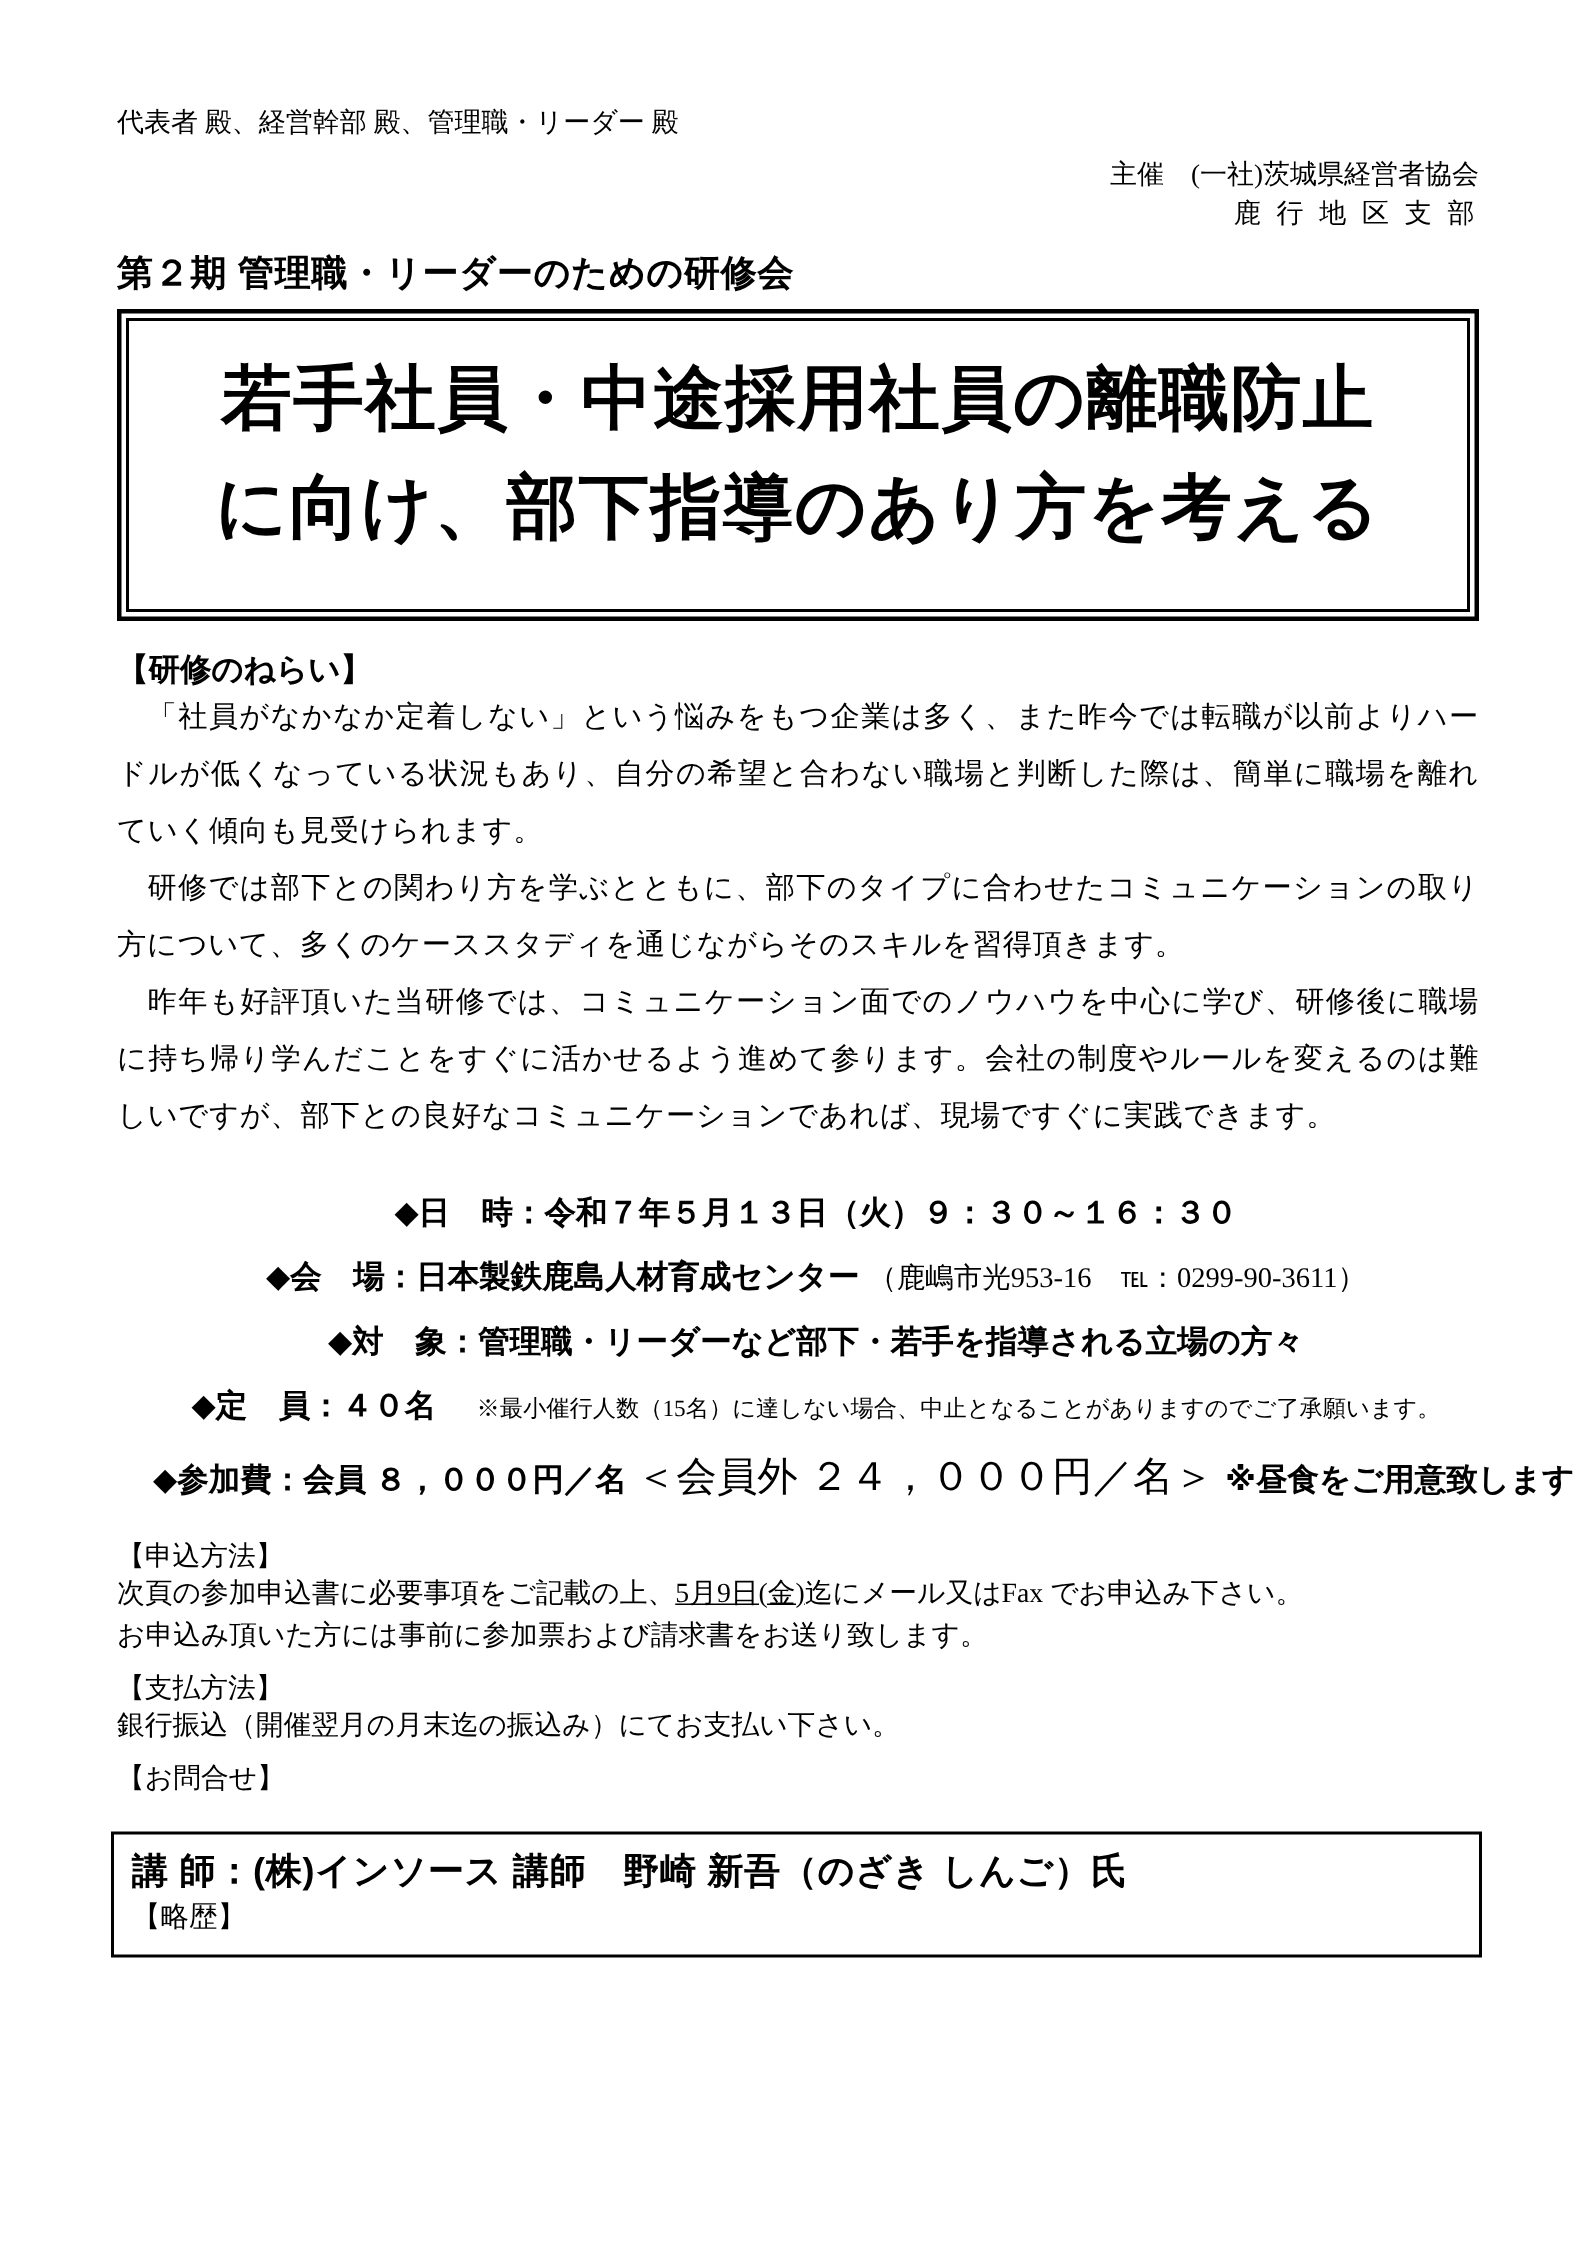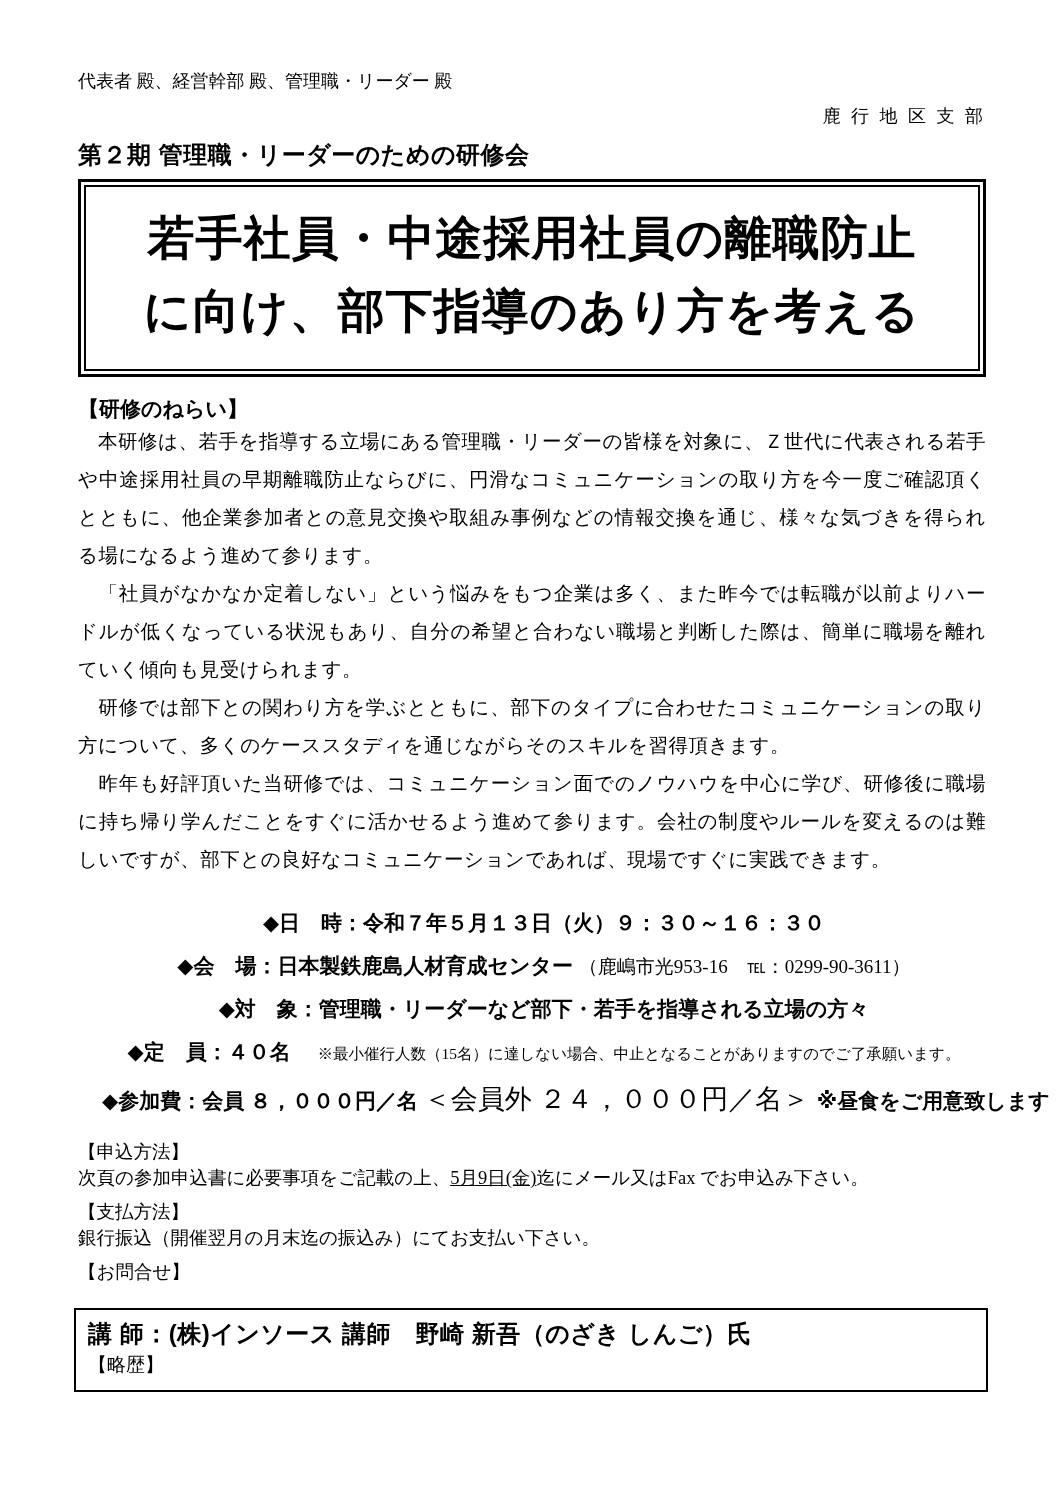--- a/index.html
+++ b/index.html
@@ -23,21 +23,21 @@
   .series-title { font-size: 24px; font-weight: bold; margin-top: 10px; letter-spacing: 0.5px; }
 
   
   .title-box { border: 3px solid #000; padding: 3px; margin-top: 8px; }
   .title-box-inner {
     border: 2px solid #000;
     text-align: center;
     font-weight: bold;
     font-size: 47px;
     line-height: 73px;
-    padding: 14px 6px 22px 6px;
+    padding: 14px 6px 32px 6px;
     letter-spacing: 1px;
   }
 
   
   .aims-heading { font-size: 21px; font-weight: bold; margin-top: 18px; }
   .aims p {
     margin: 0;
     font-size: 19.5px;
     line-height: 38px;
     text-align: justify;
@@ -71,34 +71,34 @@
   .lecturer-heading { font-size: 24px; font-weight: bold; letter-spacing: 0.5px; }
   .lecturer-bio-label { font-size: 19px; margin-top: 2px; }
 </style>
 </head>
 <body>
 
 <div class="page">
 
   <div class="recipients">代表者 殿、経営幹部 殿、管理職・リーダー 殿</div>
   <div class="organizer">
+    <div>主催　(一社)茨城県経営者協会</div>
     <div class="organizer-branch">鹿 行 地 区 支 部</div>
   </div>
   <div class="series-title gothic">第２期 管理職・リーダーのための研修会</div>
 
   <div class="title-box">
     <div class="title-box-inner gothic">
       <div>若手社員・中途採用社員の離職防止</div>
       <div>に向け、部下指導のあり方を考える</div>
     </div>
   </div>
 
   <div class="aims">
     <div class="aims-heading gothic">【研修のねらい】</div>
-    <p>　本研修は、若手を指導する立場にある管理職・リーダーの皆様を対象に、Ｚ世代に代表される若手や中途採用社員の早期離職防止ならびに、円滑なコミュニケーションの取り方を今一度ご確認頂くとともに、他企業参加者との意見交換や取組み事例などの情報交換を通じ、様々な気づきを得られる場になるよう進めて参ります。</p>
     <p>　「社員がなかなか定着しない」という悩みをもつ企業は多く、また昨今では転職が以前よりハードルが低くなっている状況もあり、自分の希望と合わない職場と判断した際は、簡単に職場を離れていく傾向も見受けられます。</p>
     <p>　研修では部下との関わり方を学ぶとともに、部下のタイプに合わせたコミュニケーションの取り方について、多くのケーススタディを通じながらそのスキルを習得頂きます。</p>
     <p>　昨年も好評頂いた当研修では、コミュニケーション面でのノウハウを中心に学び、研修後に職場に持ち帰り学んだことをすぐに活かせるよう進めて参ります。会社の制度やルールを変えるのは難しいですが、部下との良好なコミュニケーションであれば、現場ですぐに実践できます。</p>
   </div>
 
   <div class="details gothic">
     <div class="detail-item">
       <span>◆日　時：</span><span>令和７年５月１３日（火）９：３０～１６：３０</span>
     </div>
     <div class="detail-item">
@@ -115,20 +115,21 @@
     <div class="detail-item">
       <span>◆参加費：</span><span>会員 ８，０００円／名 </span><span class="fee-nonmember">＜会員外 ２４，０００円／名＞ </span><span>※昼食をご用意致します</span>
     </div>
   </div>
 
   <div class="procedures">
     <div class="proc-row">
       <span class="proc-label">【申込方法】</span>
       <div class="proc-text">
         <div><span>次頁の参加申込書に必要事項をご記載の上、</span><span class="deadline">5月9日(金)</span><span>迄にメール又はFax でお申込み下さい。</span></div>
+        <div>お申込み頂いた方には事前に参加票および請求書をお送り致します。</div>
       </div>
     </div>
     <div class="proc-row">
       <span class="proc-label">【支払方法】</span>
       <div class="proc-text">銀行振込（開催翌月の月末迄の振込み）にてお支払い下さい。</div>
     </div>
     <div class="proc-row">
       <span class="proc-label">【お問合せ】</span>
     </div>
   </div>

